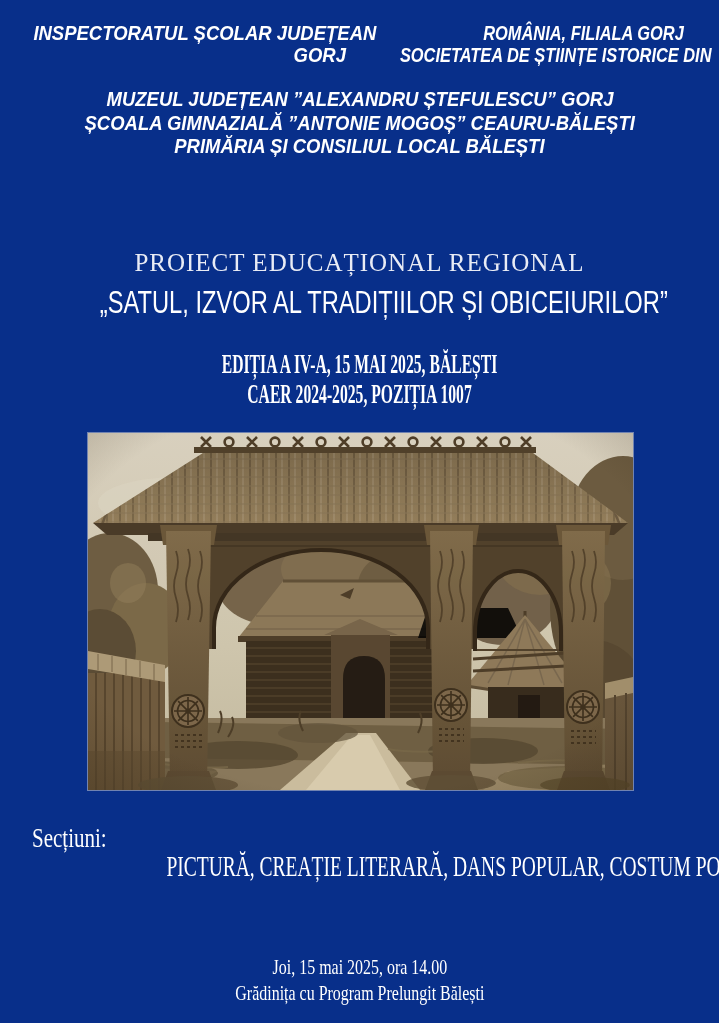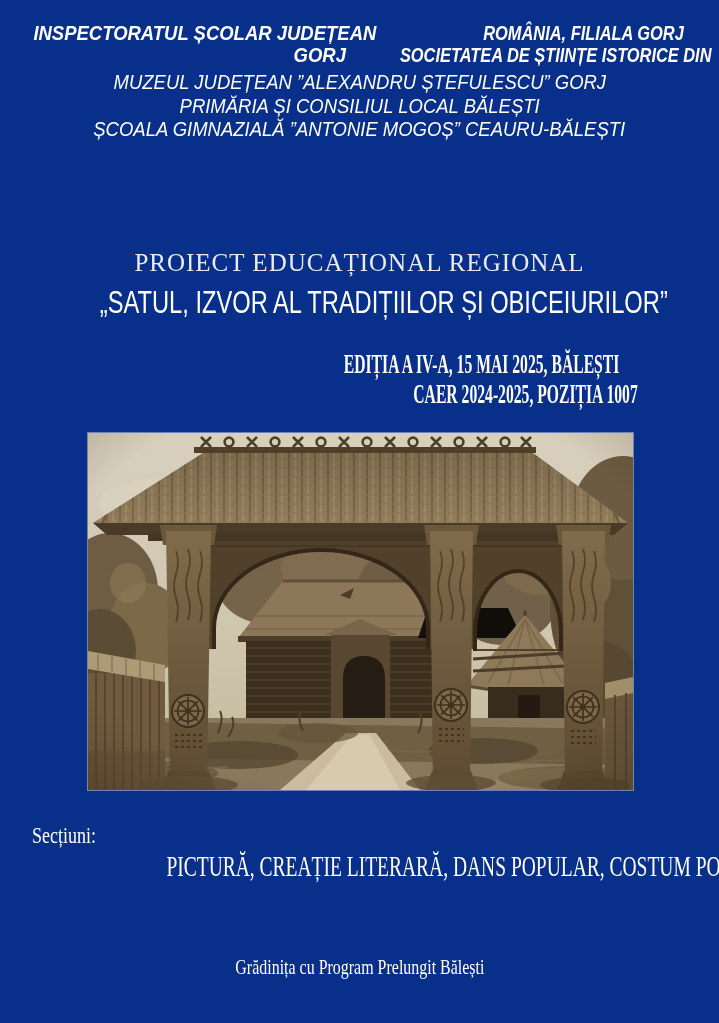--- a/index.html
+++ b/index.html
@@ -11,40 +11,40 @@
   .abs{position:absolute;}
   .cx{display:inline-block;white-space:nowrap;transform-origin:50% 50%;}
 
   
   .hdr{font-style:italic;font-weight:bold;font-size:21px;line-height:22px;text-align:right;}
   .hdr-left{left:10px;top:22px;width:340px;}
   .hdr-right{left:356px;top:22px;width:356px;}
   .hdr-left .cx{transform:scaleX(.88);}
   .hdr-right .cx{transform:scaleX(.78);}
 
-  .orgs{left:0;top:70px;width:100%;text-align:center;
-        font-style:italic;font-weight:normal;font-size:21px;line-height:23.5px;}
+  .orgs{left:0;top:87px;width:100%;text-align:center;
+        font-style:italic;font-weight:bold;font-size:21px;line-height:23.5px;}
   .orgs .cx{transform:scaleX(.88);}
 
   .serif{font-family:"Liberation Serif","DejaVu Serif",serif;}
 
   .kicker{left:0;top:249px;width:100%;text-align:center;
           font-size:25px;letter-spacing:1px;color:#e9ecf5;}
   .title{left:0;top:285px;width:100%;text-align:center;
          font-weight:normal;font-size:32px;line-height:34px;}
   .title .cx{transform:scaleX(.74);}
-  .eds{left:0;top:349px;width:100%;text-align:right;
+  .eds{left:0;top:349px;width:100%;text-align:center;
        font-weight:bold;font-size:27px;line-height:30px;}
   .eds .cx{transform:scaleX(.58);}
 
   .photo{left:88px;top:433px;width:545px;height:357px;margin:0;
          outline:1px solid rgba(240,236,224,.45);}
   .photo svg{display:block;}
 
-  .sections-label{left:32px;top:822px;font-size:24px;}
+  .sections-label{left:32px;top:822px;font-size:28px;}
   .sections-label .cx{transform:scaleX(.75);transform-origin:0 50%;}
   .sections-list{left:0;top:849px;width:100%;text-align:center;font-size:30px;}
   .sections-list .cx{transform:scaleX(.65);}
 
   .footer{left:0;top:954px;width:100%;text-align:center;font-size:21px;line-height:26px;}
   .footer .cx{transform:scaleX(.76);}
 </style>
 </head>
 <body>
 
@@ -55,22 +55,22 @@
     <div><span class="cx">GORJ</span></div>
   </div>
 
   <div class="abs hdr hdr-right">
     <div><span class="cx">ROMÂNIA, FILIALA GORJ</span></div>
     <div><span class="cx">SOCIETATEA DE ȘTIINȚE ISTORICE DIN</span></div>
   </div>
 
   <div class="abs orgs">
     <div><span class="cx">MUZEUL JUDEȚEAN ”ALEXANDRU ȘTEFULESCU” GORJ</span></div>
+    <div><span class="cx">ȘCOALA GIMNAZIALĂ ”ANTONIE MOGOȘ” CEAURU-BĂLEȘTI</span></div>
     <div><span class="cx">PRIMĂRIA ȘI CONSILIUL LOCAL BĂLEȘTI</span></div>
-    <div><span class="cx">ȘCOALA GIMNAZIALĂ ”ANTONIE MOGOȘ” CEAURU-BĂLEȘTI</span></div>
   </div>
 
   <div class="abs kicker serif">PROIECT EDUCAȚIONAL REGIONAL</div>
   <div class="abs title">
     <span class="cx">„SATUL, IZVOR AL TRADIȚIILOR ȘI OBICEIURILOR”</span>
   </div>
   <div class="abs eds serif">
     <div><span class="cx">EDIȚIA A IV-A, 15 MAI 2025, BĂLEȘTI</span></div>
     <div><span class="cx">CAER 2024-2025, POZIȚIA 1007</span></div>
   </div>
@@ -290,16 +290,17 @@
   </figure>
 
   <div class="abs sections-label serif">
     <span class="cx">Secțiuni:</span>
   </div>
   <div class="abs sections-list serif">
     <span class="cx">PICTURĂ, CREAȚIE LITERARĂ, DANS POPULAR, COSTUM POPULAR</span>
   </div>
 
   <div class="abs footer serif">
+    <div><span class="cx">Joi, 15 mai 2025, ora 14.00</span></div>
     <div><span class="cx">Grădinița cu Program Prelungit Bălești</span></div>
   </div>
 
 </div>
 
 </body></html>

